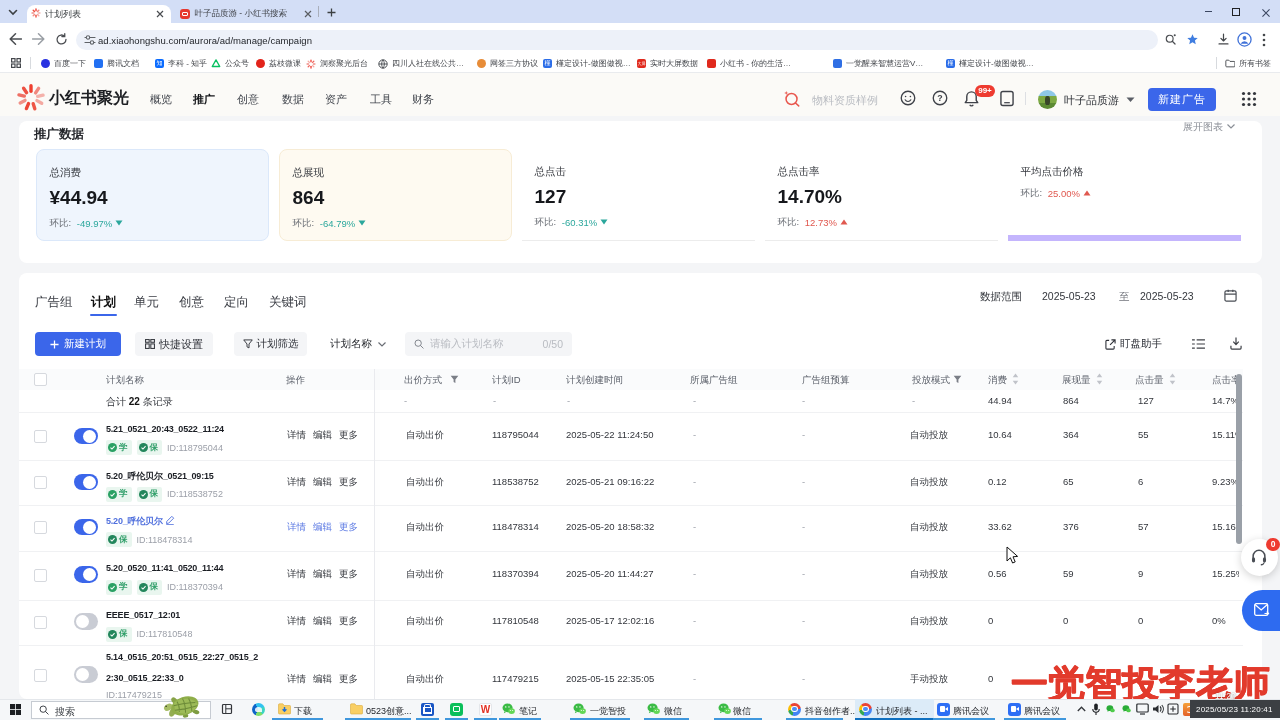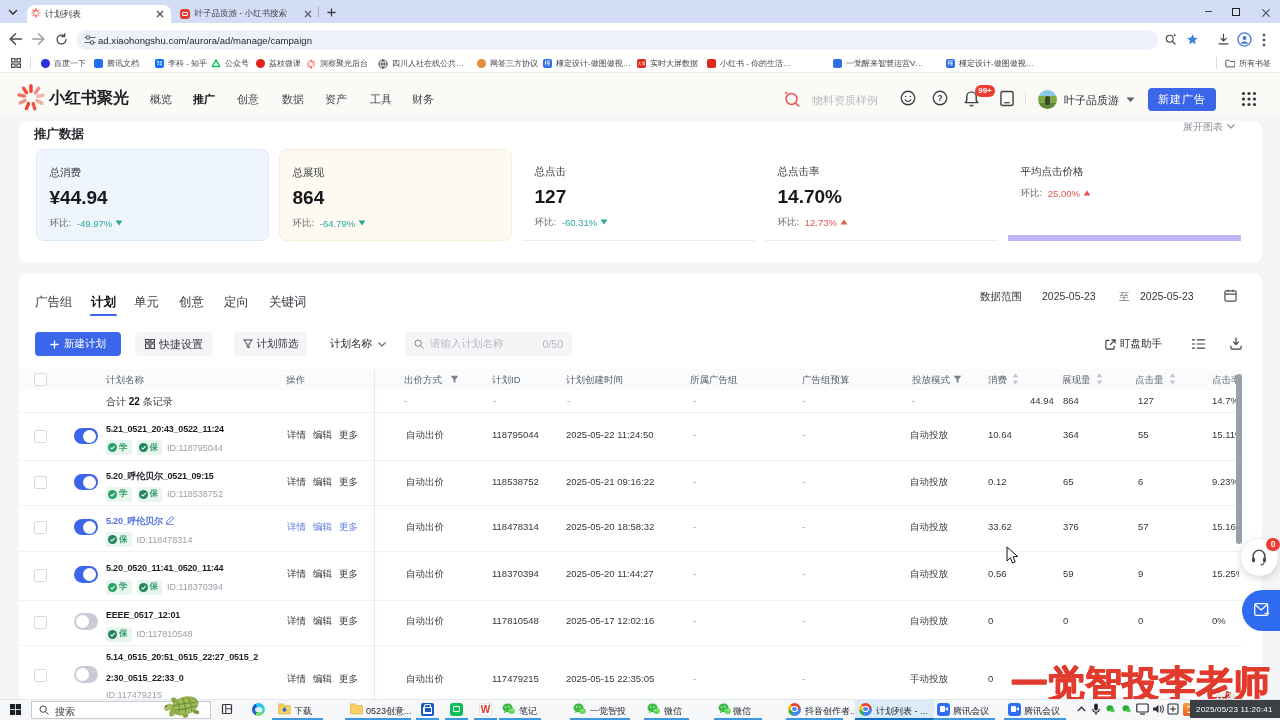--- a/index.html
+++ b/index.html
@@ -440,21 +440,21 @@
     </svg>
   <div class="th" style="left:1193px; top:101px;">点击率</div>
 
   <div class="td" style="left:87px; top:122px; font-size:10px;">合计 <b style="color:#111;">22</b> 条记录</div>
   <div class="dash" style="left:385px; top:122px;">-</div>
   <div class="dash" style="left:474px; top:122px;">-</div>
   <div class="dash" style="left:548px; top:122px;">-</div>
   <div class="dash" style="left:674px; top:122px;">-</div>
   <div class="dash" style="left:783px; top:122px;">-</div>
   <div class="dash" style="left:893px; top:122px;">-</div>
-  <div class="td" style="left:969px; top:122px;margin-left:42px;">44.94</div>
+  <div class="td" style="left:969px; top:122px;">44.94</div>
   <div class="td" style="left:1044px; top:122px;">864</div>
   <div class="td" style="left:1119px; top:122px;">127</div>
   <div class="td" style="left:1193px; top:122px;">14.7%</div>
   <div class="rowline" style="top:139px;"></div>
 
   <div class="cb" style="left:15px; top:157px;"></div>
   <div class="toggle-on" style="left:55px; top:154.75px;"></div>
   <div class="tname" style="left:87px; top:151px;">5.21_0521_20:43_0522_11:24</div>
   <div class="abs" style="left:87px; top:167px; display:flex; align-items:center; gap:5px;">
     <span class="badge"><svg width="9" height="9" viewBox="0 0 10 10">

